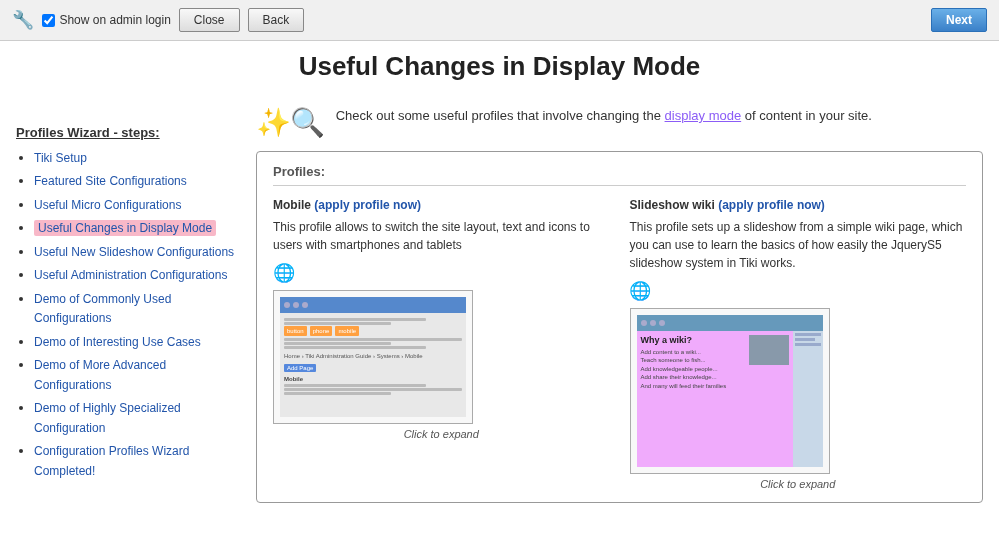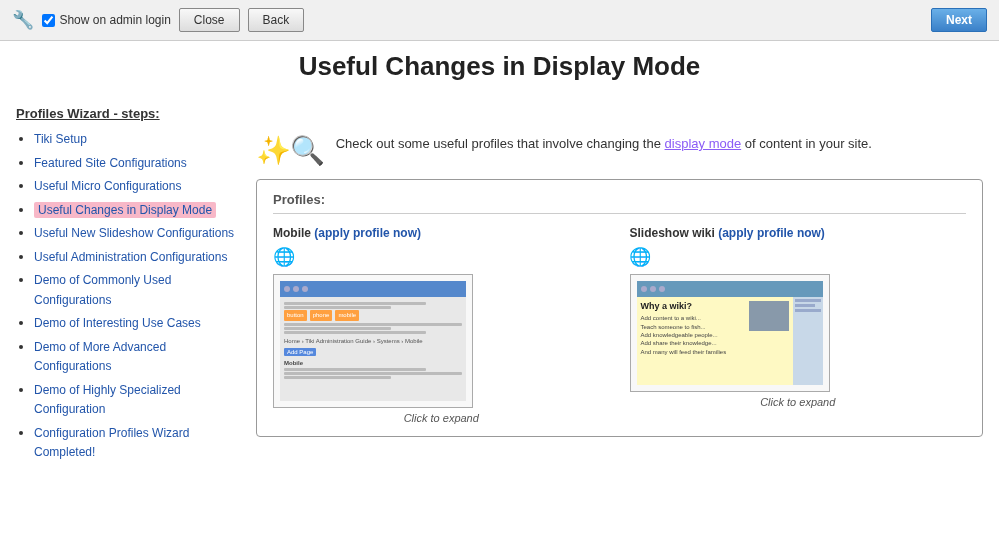--- a/index.html
+++ b/index.html
@@ -233,22 +233,22 @@
     .click-expand {
       text-align: center;
       font-size: 11px;
       color: #555;
       font-style: italic;
     }
 
     
     .thumb-slide-inner {
       width: 100%;
-      height: 104px;
-      background: #fef9c3;
+      height: 152px;
+      background: #f0abfc;
       position: relative;
       overflow: hidden;
     }
     .slide-header {
       height: 16px;
       background: #6699bb;
       display: flex;
       align-items: center;
       padding: 0 4px;
       gap: 3px;
@@ -362,20 +362,23 @@
     </div>
 
     <div class="profiles-box">
       <div class="profiles-label">Profiles:</div>
 
       <div class="profiles-columns">
 
         <div class="profile-col">
           <div class="profile-title">
             <strong>Mobile</strong> <a href="#">(apply profile now)</a>
+          </div>
+          <div class="profile-desc">
+            This profile allows to switch the site layout, text and icons to users with smartphones and tablets
           </div>
           <div class="profile-icon">🌐</div>
 
           <div class="thumbnail-wrap">
             <div class="thumbnail-inner">
               <div class="thumb-header">
                 <div class="thumb-dot"></div>
                 <div class="thumb-dot"></div>
                 <div class="thumb-dot"></div>
               </div>
@@ -398,20 +401,23 @@
                 <div class="thumb-line short"></div>
               </div>
             </div>
           </div>
           <div class="click-expand">Click to expand</div>
         </div>
 
         <div class="profile-col">
           <div class="profile-title">
             <strong>Slideshow wiki</strong> <a href="#">(apply profile now)</a>
+          </div>
+          <div class="profile-desc">
+            This profile sets up a slideshow from a simple wiki page, which you can use to learn the basics of how easily the JqueryS5 slideshow system in Tiki works.
           </div>
           <div class="profile-icon">🌐</div>
 
           <div class="thumbnail-wrap">
             <div class="thumb-slide-inner">
               <div class="slide-header">
                 <div class="thumb-dot"></div>
                 <div class="thumb-dot"></div>
                 <div class="thumb-dot"></div>
               </div>

